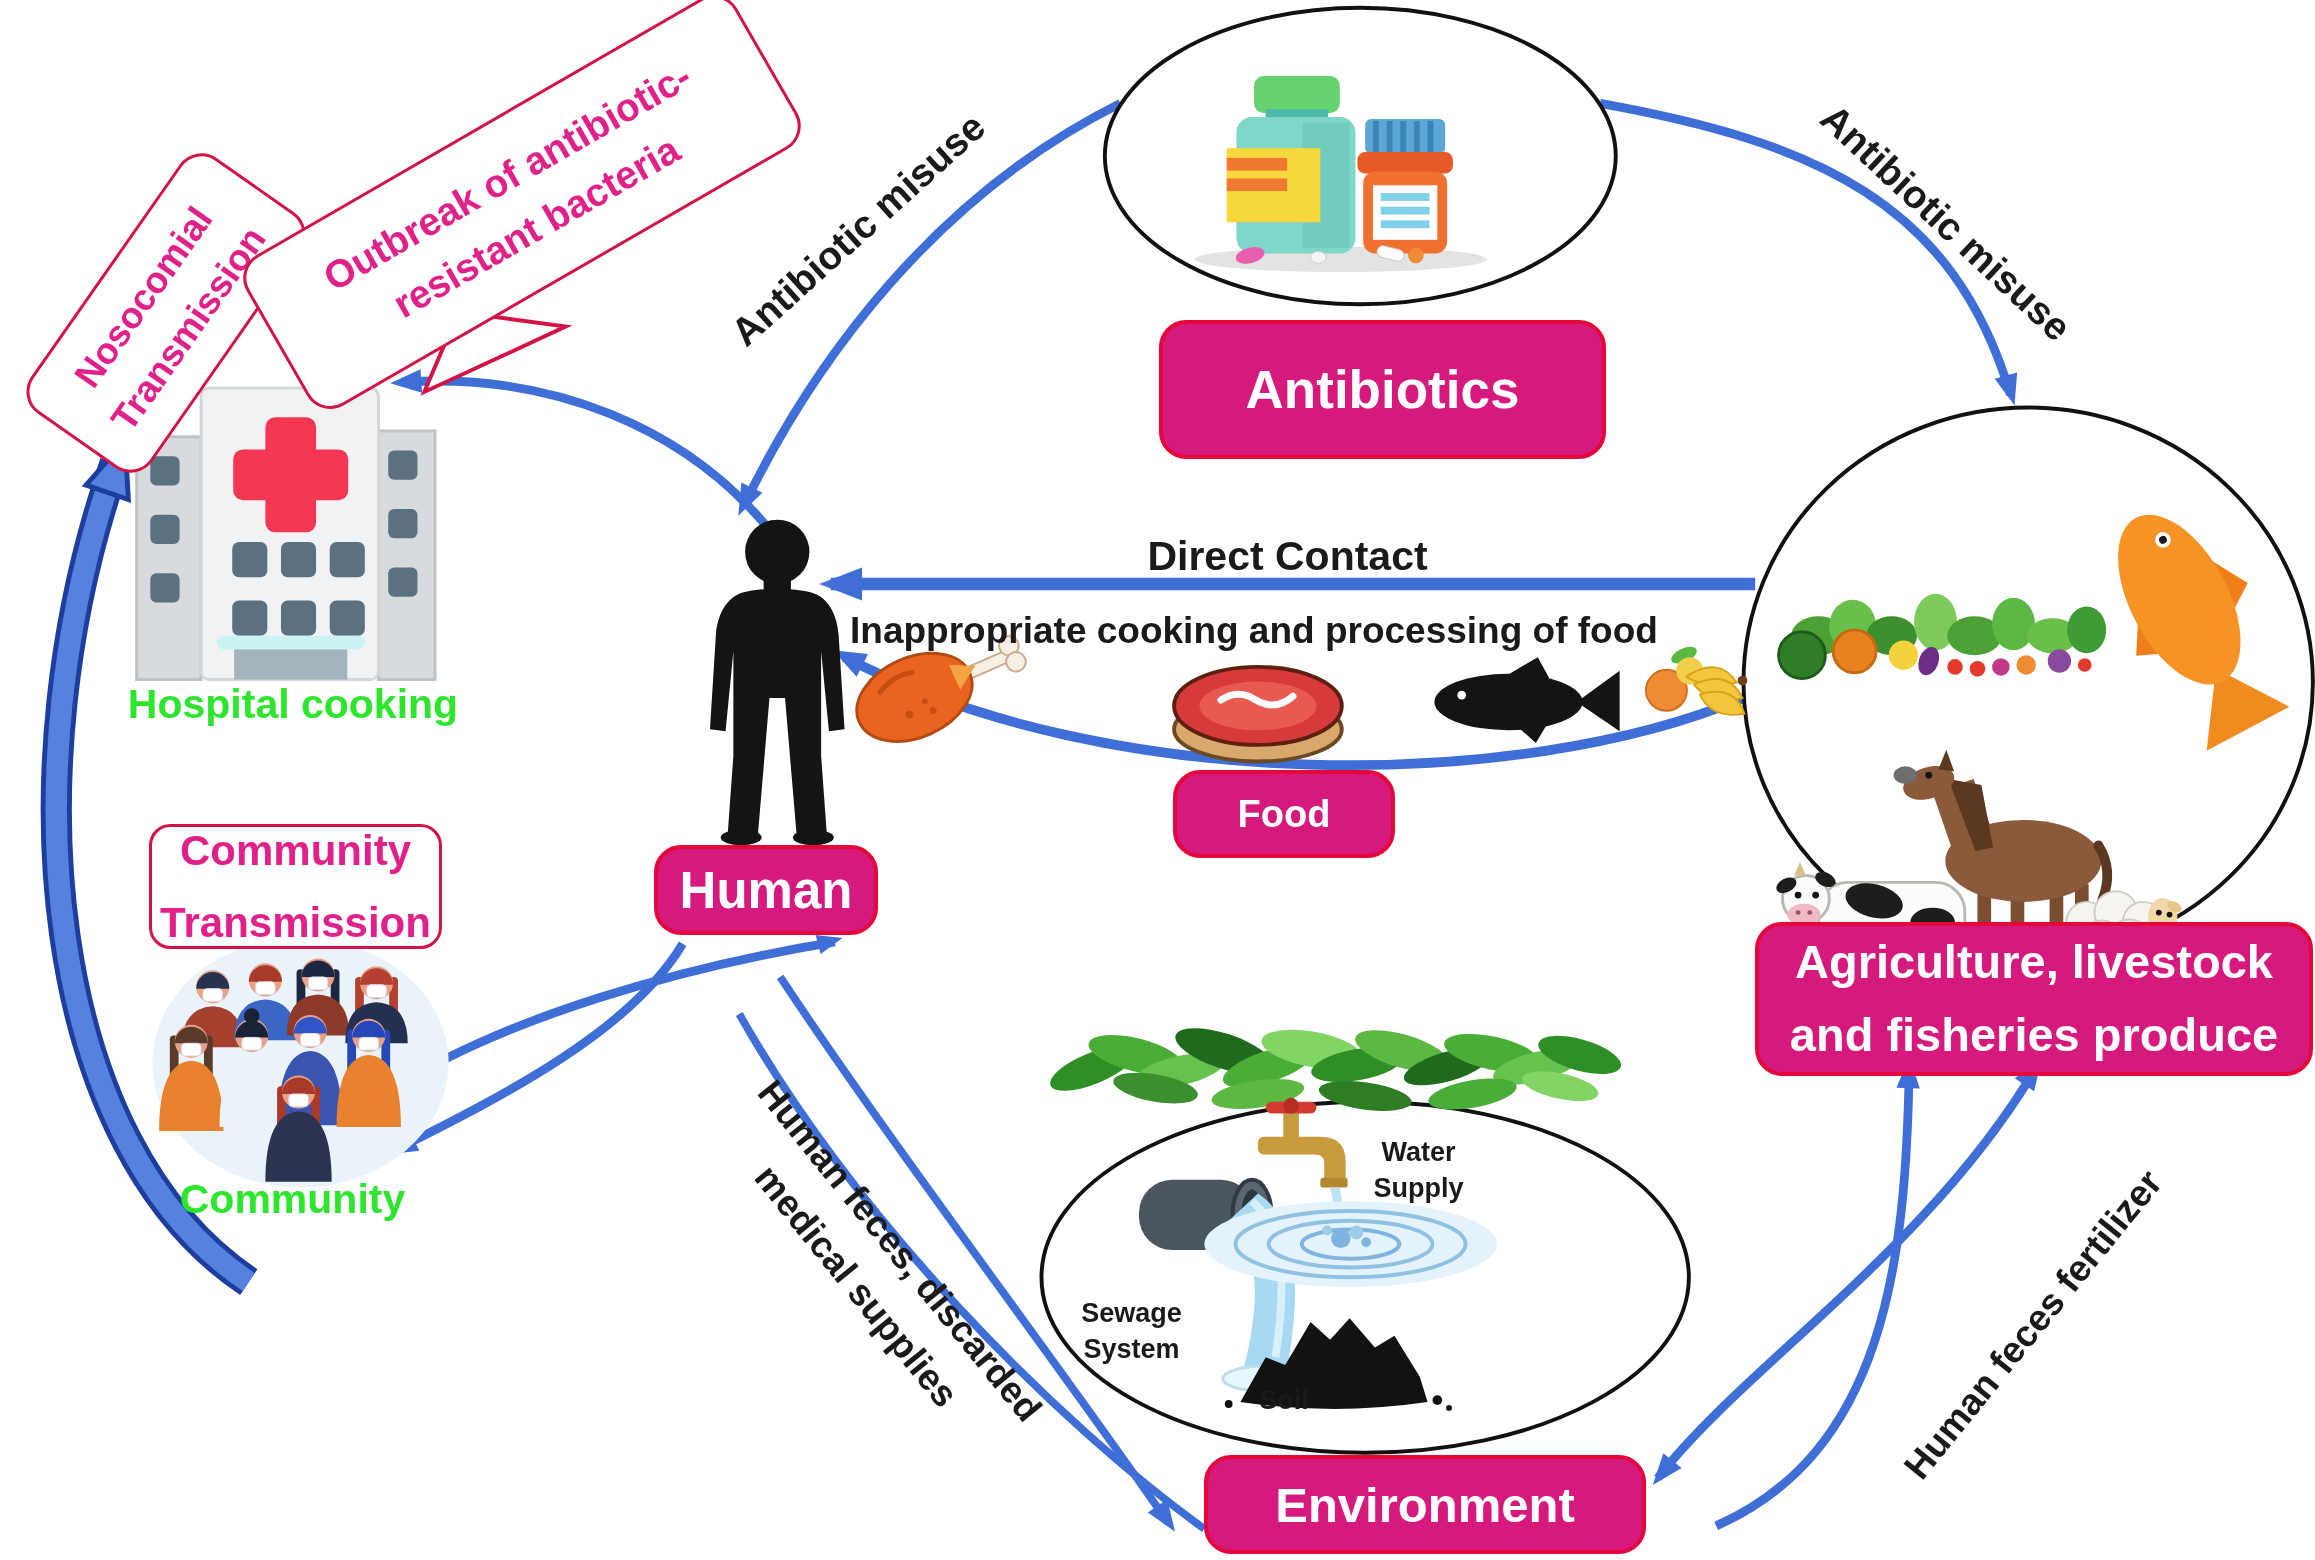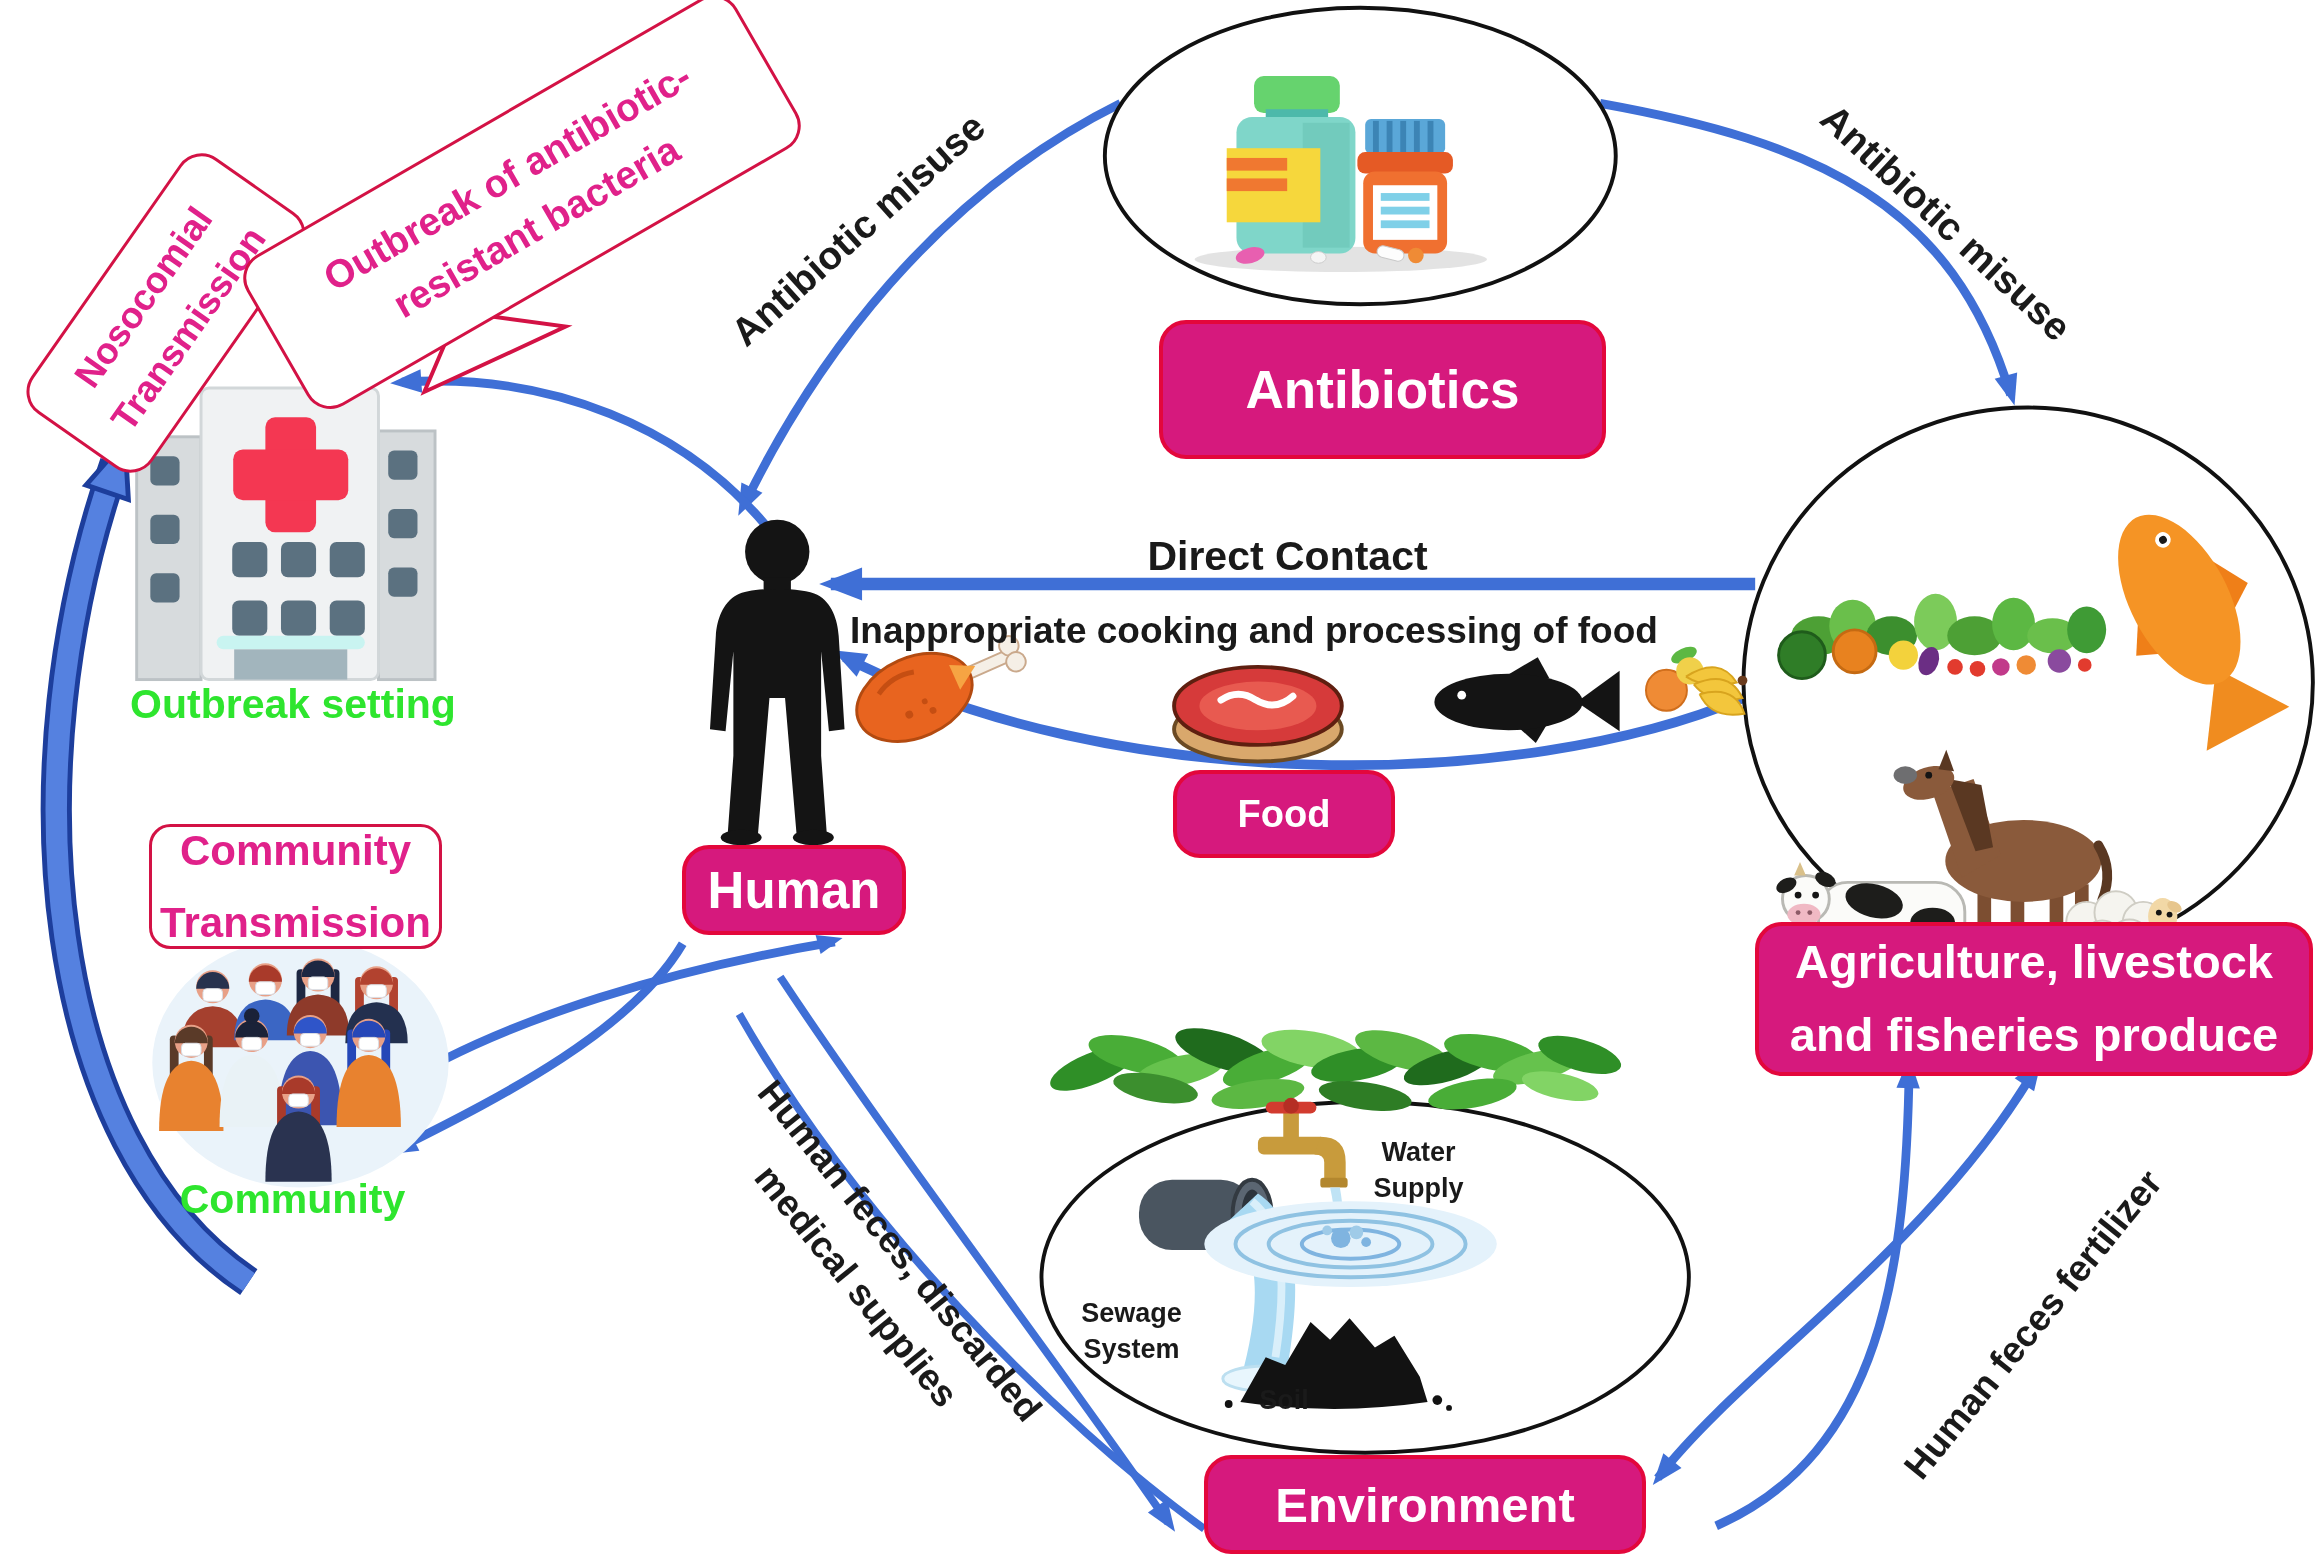--- a/index.html
+++ b/index.html
@@ -414,27 +414,27 @@
 <div class="lbl bubble" style="left:9.8px;top:239px;width:312px;height:148px;font-size:37px;line-height:1.5;transform:rotate(-55deg);">Nosocomial Transmission</div>
 
 <div class="lbl bubble" style="left:239px;top:115px;width:566px;height:174px;font-size:39px;line-height:1.5;transform:rotate(-30deg);padding:0 25px;">Outbreak of antibiotic-resistant bacteria</div>
 
 <div class="lbl bubble" style="left:149px;top:824px;width:293px;height:125px;font-size:42px;line-height:1.7;border-radius:21.5px;">Community Transmission</div>
 
 <div class="lbl node" style="left:1159px;top:320px;width:447px;height:139px;font-size:53px;">Antibiotics</div>
 
 <div class="lbl node" style="left:1173px;top:770px;width:222px;height:88px;font-size:38px;">Food</div>
 
-<div class="lbl node" style="left:654px;top:845px;width:224px;height:90px;font-size:51px;margin-left:28px;">Human</div>
+<div class="lbl node" style="left:654px;top:845px;width:224px;height:90px;font-size:51px;">Human</div>
 
 <div class="lbl node" style="left:1204px;top:1455px;width:442px;height:99px;font-size:49px;">Environment</div>
 
 <div class="lbl node" style="left:1755px;top:922px;width:558px;height:154px;font-size:47px;line-height:1.55;padding:0 13px;">Agriculture, livestock and fisheries produce</div>
 
-<div class="lbl green" style="left:137px;top:681px;width:312px;height:47px;font-size:41px;">Outbreak setting</div>
+<div class="lbl green" style="left:137px;top:681px;width:312px;height:47px;font-size:41px;">Hospital cooking</div>
 
 <div class="lbl green" style="left:161px;top:1176px;width:263px;height:47px;font-size:41px;">Community</div>
 
 <div class="lbl blk" style="left:1073px;top:532px;width:429px;height:49px;font-size:41px;">Direct Contact</div>
 
 <div class="lbl blk" style="left:837px;top:607px;width:834px;height:47px;font-size:37px;">Inappropriate cooking and processing of food</div>
 
 <div class="lbl blk" style="left:653px;top:205px;width:410px;height:49px;font-size:39px;transform:rotate(-42deg);">Antibiotic misuse</div>
 
 <div class="lbl blk" style="left:1741px;top:198px;width:410px;height:49px;font-size:39px;transform:rotate(43deg);">Antibiotic misuse</div>

